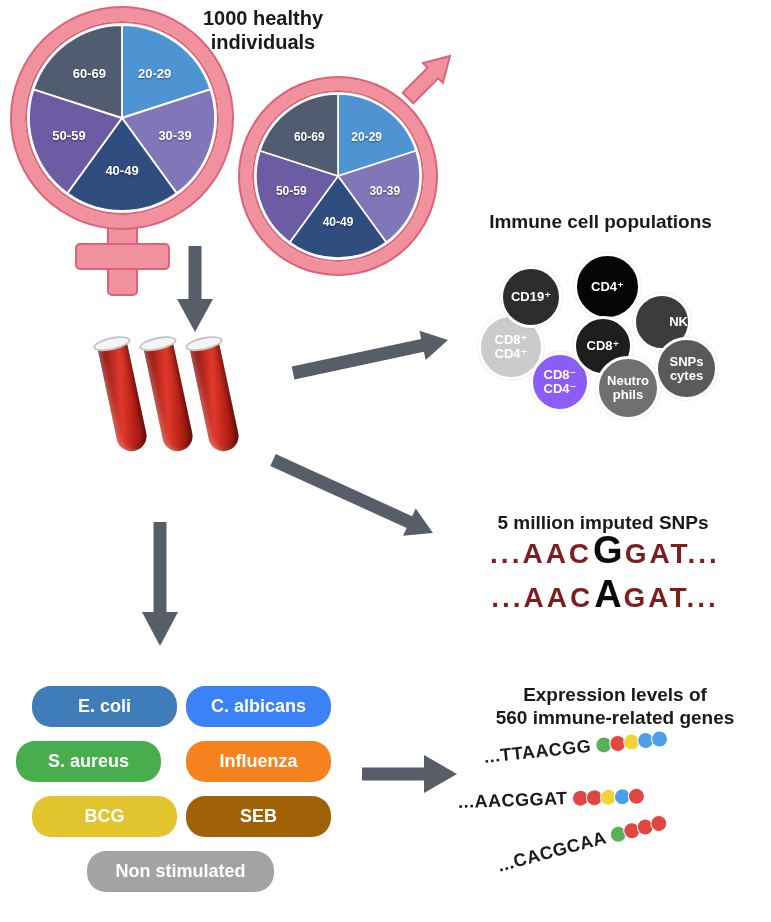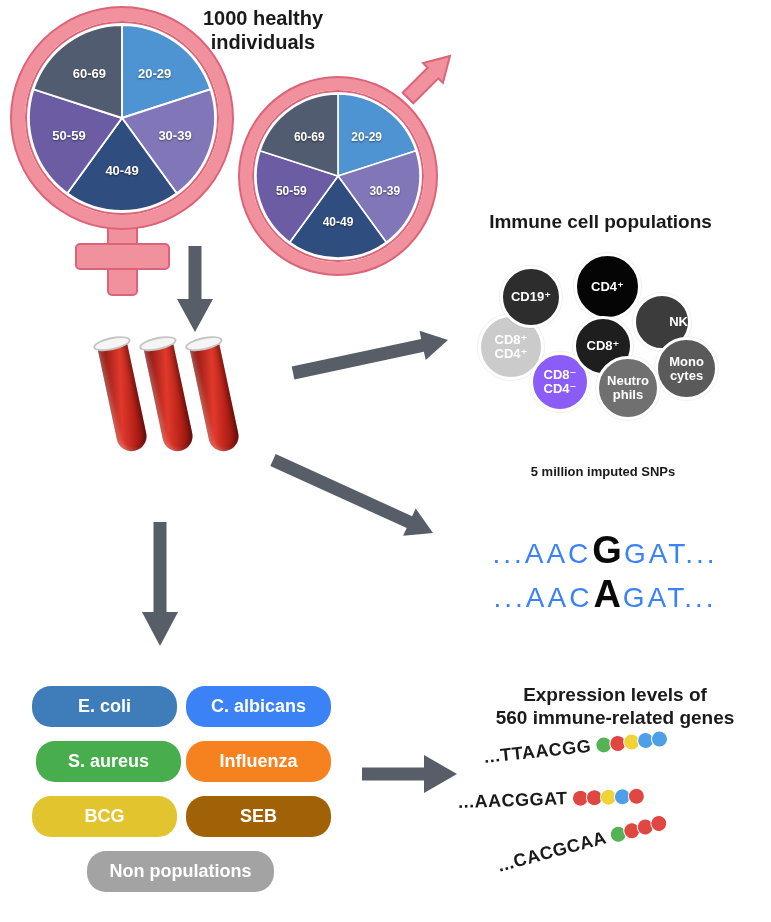--- a/index.html
+++ b/index.html
@@ -37,24 +37,24 @@
                  font-weight:bold; font-size:20px; }
 
   
   .immune-title { left:448px; top:211px; width:305px; font-size:19px; }
   .cell { position:absolute; border-radius:50%; border:3px solid #fff; box-sizing:border-box;
           display:flex; align-items:center; justify-content:center; text-align:center;
           box-shadow:0 0 0 1px rgba(0,0,0,0.06); }
   .cell-label { color:#fff; font-weight:bold; font-size:13px; line-height:1.05; white-space:pre-line; }
 
   
-  .snps-title { left:448px; top:464px; width:310px; font-size:13px; }
+  .snps-title { left:448px; top:512px; width:310px; font-size:19px; }
   .snp-block { position:absolute; left:440px; top:528px; width:330px; text-align:center; }
   .snp-seq { height:44px; line-height:44px; }
-  .snp-gray { color:#3b82f6; font-weight:normal; font-size:28px; letter-spacing:3px;
+  .snp-gray { color:#7f1d1d; font-weight:bold; font-size:28px; letter-spacing:3px;
               text-shadow:0 1px 0 rgba(255,255,255,0.8); }
   .snp-variant { color:#0a0a0a; font-weight:bold; font-size:38px; letter-spacing:1px; margin:0 1px; }
 
   
   .stim { position:absolute; height:41px; border-radius:19px; display:flex; align-items:center;
           justify-content:center; color:#fff; font-weight:bold; font-size:18px; }
 
   
   .expr-title { left:460px; top:684px; width:310px; font-size:19px; line-height:1.2; }
   .expr-row { position:absolute; display:flex; align-items:center; transform-origin:left center; }
@@ -152,21 +152,21 @@
     <span class="cell-label">CD8⁺
 CD4⁺</span>
   </div>
   <div class="cell" style="left: 500px; top: 266px; width: 62px; height: 62px; background-color: rgb(45, 45, 45);">
     <span class="cell-label">CD19⁺</span>
   </div>
   <div class="cell" style="left: 633px; top: 293px; width: 58px; height: 58px; background-color: rgb(60, 60, 60); justify-content: flex-end;">
     <span class="cell-label">NK</span>
   </div>
   <div class="cell" style="left: 655px; top: 337px; width: 63px; height: 63px; background-color: rgb(90, 90, 90);">
-    <span class="cell-label">Mono
+    <span class="cell-label">SNPs
 cytes</span>
   </div>
   <div class="cell" style="left: 530px; top: 352px; width: 60px; height: 60px; background-color: #8b5cf6;">
     <span class="cell-label">CD8⁻
 CD4⁻</span>
   </div>
   <div class="cell" style="left: 574px; top: 253px; width: 67px; height: 67px; background-color: rgb(5, 5, 5);">
     <span class="cell-label">CD4⁺</span>
   </div>
   <div class="cell" style="left: 573px; top: 316px; width: 60px; height: 60px; background-color: rgb(30, 30, 30);">
@@ -182,34 +182,34 @@
     <div class="snp-seq"><span class="snp-gray">...AAC</span><span class="snp-variant">G</span><span class="snp-gray">GAT...</span></div>
     <div class="snp-seq"><span class="snp-gray">...AAC</span><span class="snp-variant">A</span><span class="snp-gray">GAT...</span></div>
   </div>
 
   <div class="stim" style="left: 32px; top: 686px; width: 145px; background-color: rgb(62, 125, 185);">
     <span>E. coli</span>
   </div>
   <div class="stim" style="left: 186px; top: 686px; width: 145px; background-color: #3b82f6;">
     <span>C. albicans</span>
   </div>
-  <div class="stim" style="left: 36px; top: 741px; width: 145px; background-color: rgb(71, 173, 77);">
+  <div class="stim" style="left: 16px; top: 741px; width: 145px; background-color: rgb(71, 173, 77);">
     <span>S. aureus</span>
   </div>
   <div class="stim" style="left: 186px; top: 741px; width: 145px; background-color: rgb(245, 130, 31);">
     <span>Influenza</span>
   </div>
   <div class="stim" style="left: 32px; top: 796px; width: 145px; background-color: rgb(226, 197, 46);">
     <span>BCG</span>
   </div>
   <div class="stim" style="left: 186px; top: 796px; width: 145px; background-color: #a16207;">
     <span>SEB</span>
   </div>
   <div class="stim" style="left: 87px; top: 851px; width: 187px; background-color: rgb(163, 163, 163);">
-    <span>Non populations</span>
+    <span>Non stimulated</span>
   </div>
 
   <svg class="arrow-svg" style="left:362px;top:752px" width="98" height="44" viewBox="0 0 98 44">
     <rect x="0" y="15.5" width="64" height="13" style="fill: rgb(87, 94, 104);"></rect>
     <polygon points="62,3 62,41 95,22" style="fill: rgb(87, 94, 104);"></polygon>
   </svg>
 
   <div class="section-title expr-title">Expression levels of
 560 immune-related genes</div>
 

